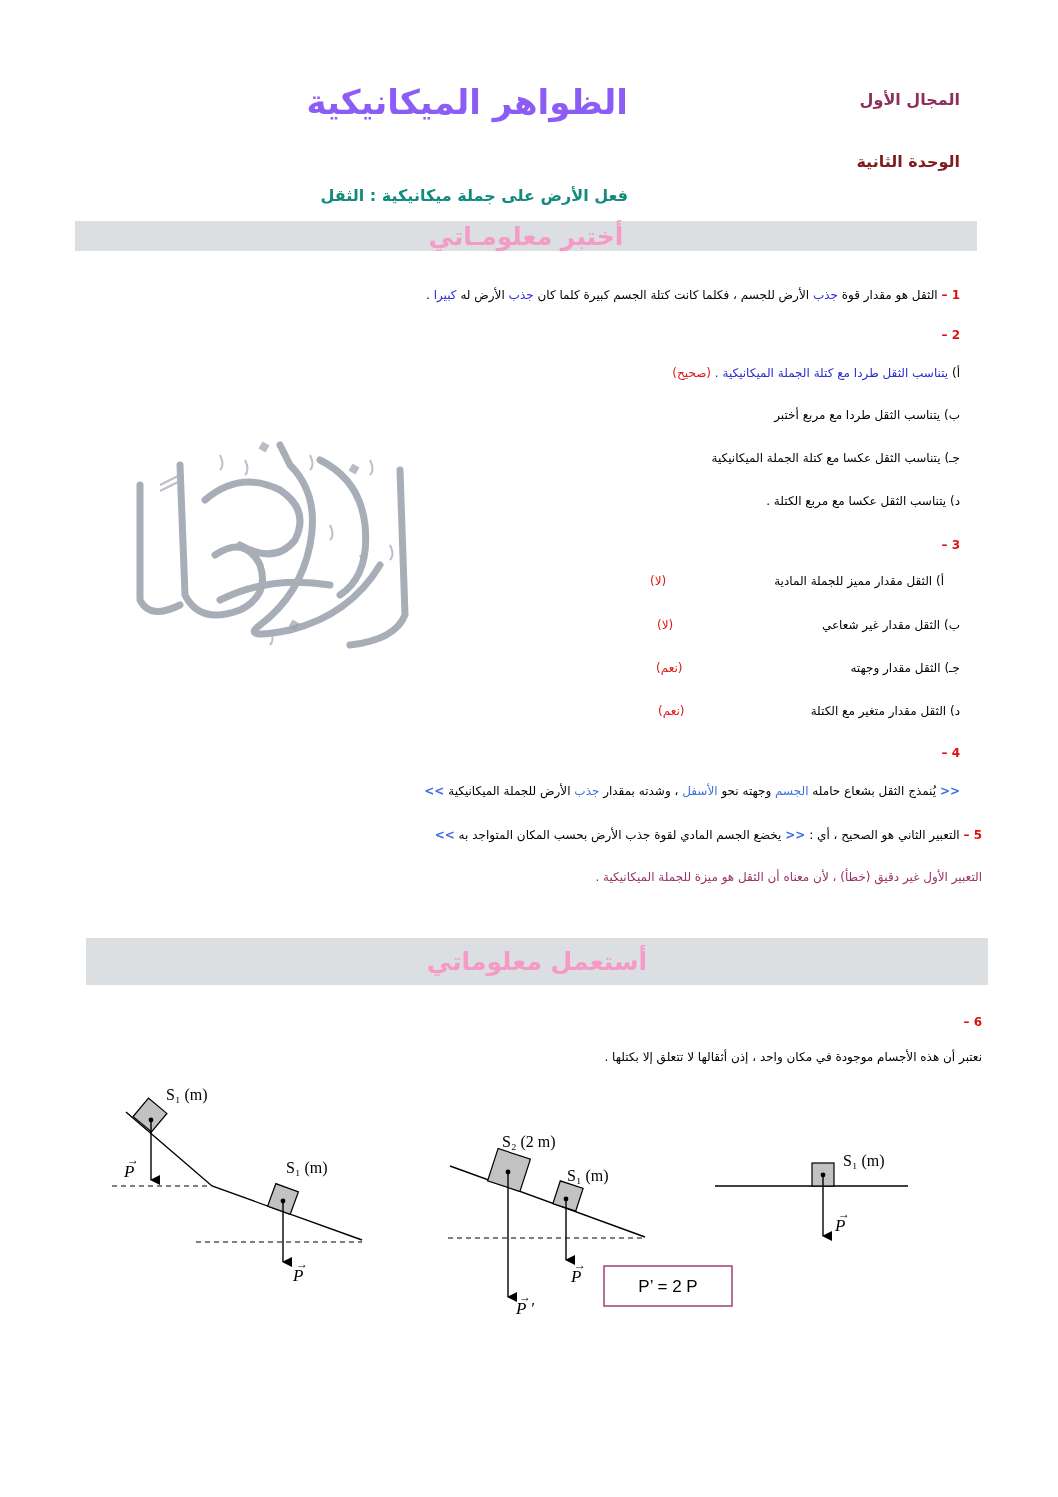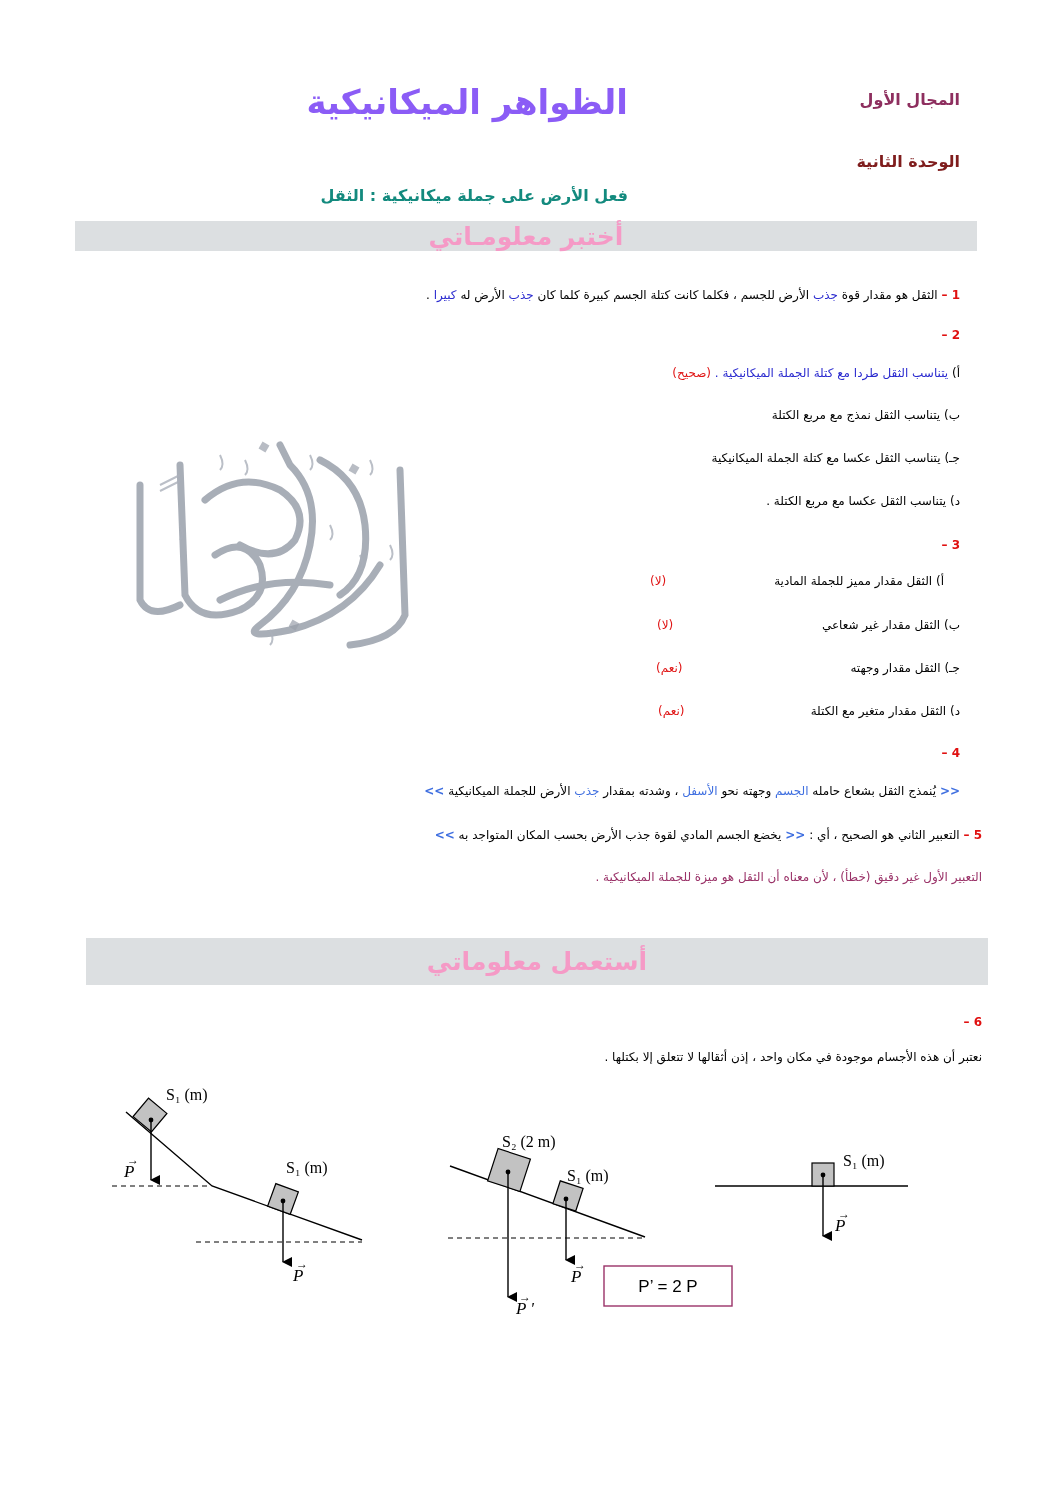--- a/index.html
+++ b/index.html
@@ -36,21 +36,21 @@
 
 <div class="abs rtl line" style="right:98px; top:288px;">
   <span class="num">1 –</span><span> الثقل هو مقدار قوة </span><span class="blue">جذب</span><span> الأرض للجسم ، فكلما كانت كتلة الجسم كبيرة كلما كان </span><span class="blue">جذب</span><span> الأرض له </span><span class="blue">كبيرا</span><span> .</span>
 </div>
 
 <div class="abs rtl line num" style="right:98px; top:328px;">2 –</div>
 <div class="abs rtl line" style="right:98px; top:366px;">
   <span>أ) </span><span class="blue">يتناسب الثقل طردا مع كتلة الجملة الميكانيكية . </span><span class="red">(صحيح)</span>
 </div>
 <div class="abs rtl line" style="right:98px; top:408px;">
-  <span>ب) </span><span>يتناسب الثقل نمذج مع مربع الكتلة</span>
+  <span>ب) </span><span>يتناسب الثقل طردا مع مربع أختبر</span>
 </div>
 <div class="abs rtl line" style="right:98px; top:451px;">
   <span>جـ) </span><span>يتناسب الثقل عكسا مع كتلة الجملة الميكانيكية</span>
 </div>
 <div class="abs rtl line" style="right:98px; top:494px;">
   <span>د) </span><span>يتناسب الثقل عكسا مع مربع الكتلة .</span>
 </div>
 
 <div class="abs" style="left:120px; top:425px; width:310px; height:245px;">
   <svg width="310" height="245" viewBox="0 0 310 245">

